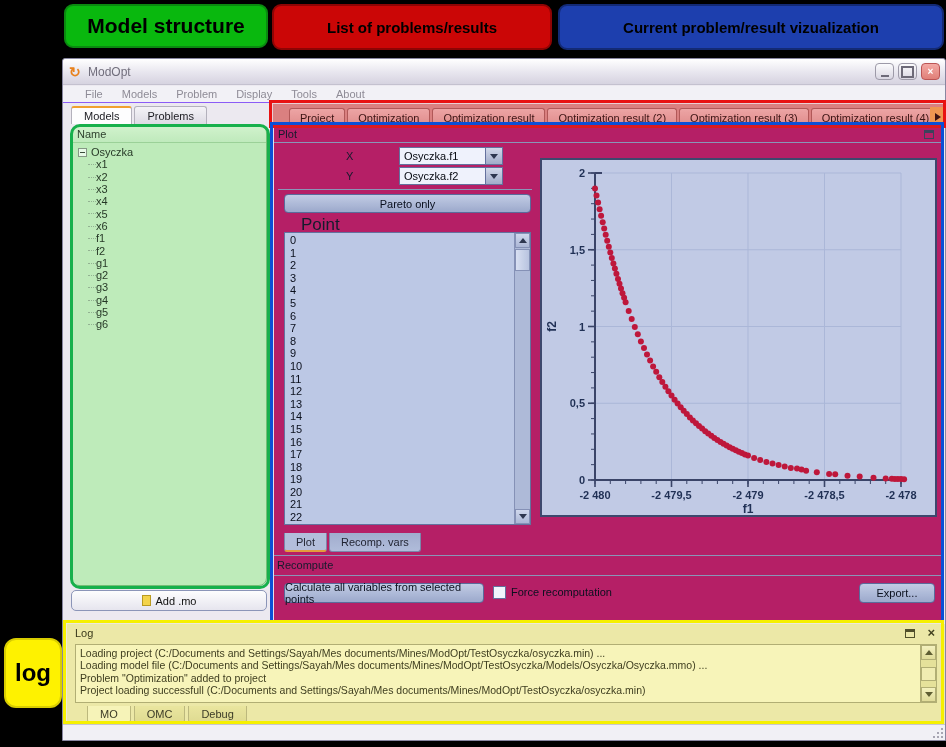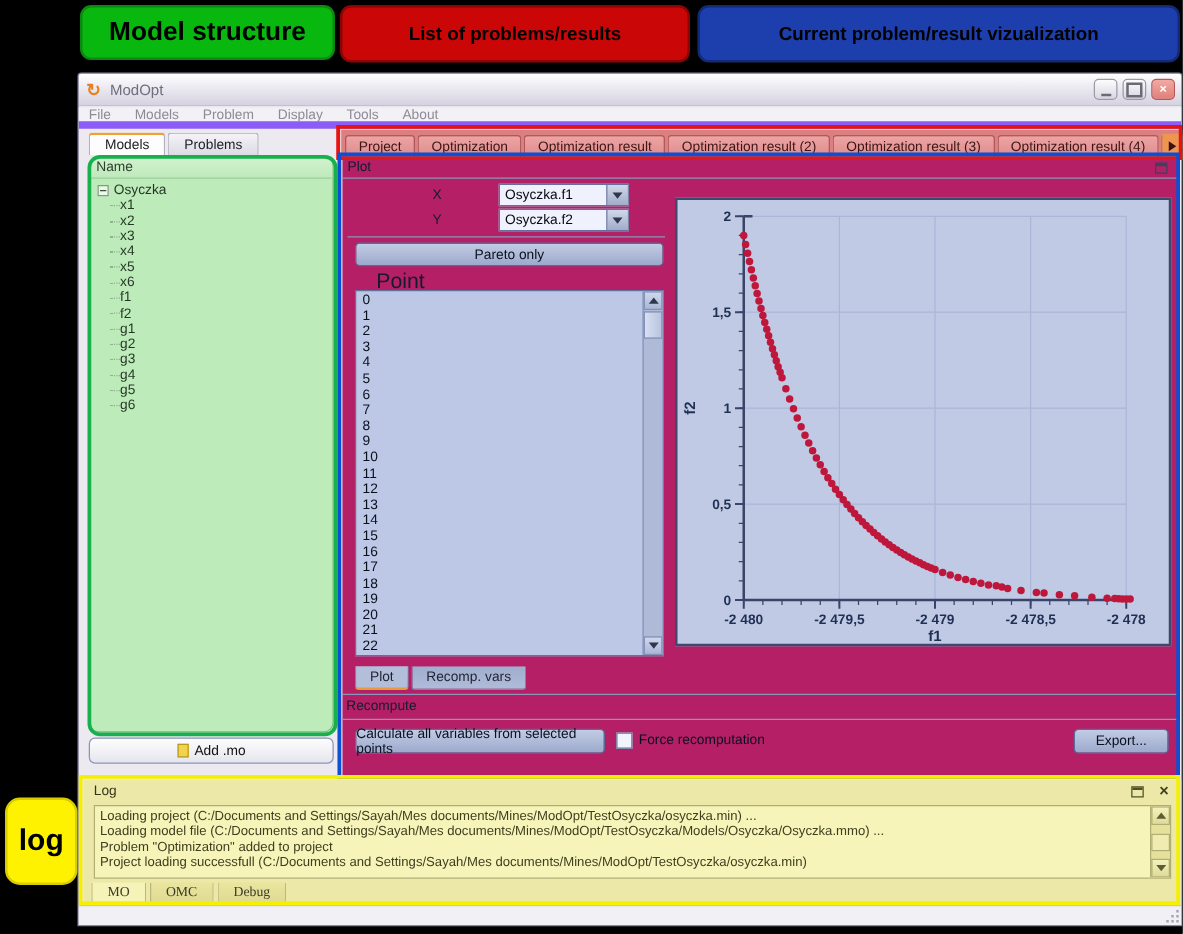--- a/index.html
+++ b/index.html
@@ -32,21 +32,21 @@
   #title-text { font-size:12px; color:#716e7c; }
   #win-buttons { position:absolute; right:5px; top:4px; display:flex; gap:4px; }
   .win-btn { width:19px; height:17px; border-radius:4px; border:1px solid #9d9aa8;
              background:linear-gradient(#fcfcfd,#d9d6e2); color:#6d6a78; font-size:10px;
              display:flex; align-items:center; justify-content:center; }
   .win-btn.close { background:linear-gradient(#f3a9a4,#e07f78); border-color:#b55; color:#fff; font-weight:bold; }
   .glyph-min::before { content:""; width:8px; height:2px; background:#6d6a78; margin-top:8px; }
   .glyph-max::before { content:""; width:9px; height:8px; border:2px solid #6d6a78; }
 
   #menubar { position:absolute; left:0; top:27px; right:0; height:17px; background:#f2f1f6;
-             display:flex; align-items:center; gap:19px; padding-left:8px; border-bottom:6px solid #8b5cf6; }
+             display:flex; align-items:center; gap:19px; padding-left:22px; border-bottom:1px solid #8b5cf6; }
   .menu-item { font-size:11px; color:#8e8b96; }
 
   
   .tab { font-size:11px; color:#1c1c22; display:flex; align-items:center; justify-content:center; }
   #left-tabs { position:absolute; left:8px; top:47px; display:flex; }
   #left-tabs .tab { height:18px; padding:0 12px; border:1px solid #b3b1bc; border-bottom:none;
                     background:linear-gradient(#f4f3f7,#dddbe4); border-radius:3px 3px 0 0; margin-right:2px; }
   #left-tabs .tab.active { background:#fdfdfe; border-top:2px solid #f0a030; }
 
   #tree-box { position:absolute; left:8px; top:66px; width:196px; height:461px;
@@ -61,21 +61,21 @@
   .tree-child { padding-left:18px; position:relative; }
   .tree-child::before { content:""; position:absolute; left:10px; top:6px; width:8px; border-top:1px dotted #9a9; }
 
   #add-mo-btn { position:absolute; left:8px; top:531px; width:196px; height:21px;
                 background:linear-gradient(#fdfdfe,#e6e5ee); border:1px solid #8b95b8; border-radius:5px;
                 font-size:11px; color:#111; display:flex; align-items:center; justify-content:center; gap:5px; }
   #add-mo-icon { width:9px; height:11px; background:#f3d34a; border:1px solid #b99a20; }
 
   
   #doc-tabstrip { position:absolute; left:210px; top:45px; width:674px; height:24px;
-                  background:#d98f8f; overflow:hidden; display:flex; align-items:flex-end; padding-left:3px; }
+                  background:#d98f8f; overflow:hidden; display:flex; align-items:flex-end; padding-left:16px; }
   .doc-tab { height:20px; background:linear-gradient(#efb9b9,#dd9898); border:1px solid #a96060; border-bottom:none;
              border-radius:3px 3px 0 0; font-size:11px; color:#211; padding:3px 10px 0 10px; margin-right:2px;
              white-space:nowrap; flex:none; }
   .doc-tab.cut { background:linear-gradient(#f3c08b,#e5a45f); border-color:#b07030; }
   #tab-scroll { position:absolute; right:0; top:3px; width:15px; height:20px; background:#f0a858;
                 display:flex; align-items:center; justify-content:center; }
   #tab-scroll::before { content:""; border-left:6px solid #201010; border-top:4px solid transparent; border-bottom:4px solid transparent; }
 
   
   #plot-dock { position:absolute; left:211px; top:67px; width:668px; height:496px; background:#be185d; }
@@ -133,21 +133,21 @@
   #log-close { position:absolute; right:10px; top:1px; font-size:13px; color:#2a2a1a; font-weight:bold; }
   #log-text { position:absolute; left:8px; top:20px; width:862px; height:59px; background:#f7f5c9;
               border:1px solid #a8a67a; overflow:hidden; }
   #log-lines { position:absolute; left:4px; top:2px; right:18px; bottom:0; overflow:hidden; }
   .log-line { font-size:10.5px; color:#26261a; height:12.4px; line-height:12.4px; white-space:nowrap; }
   #log-scroll { background:#e3e0a6; border-left:1px solid #a8a67a; }
   #log-scroll .sb-btn { background:linear-gradient(#f4f2cf,#ddd9a4); border-color:#a8a67a; }
   #log-scroll .sb-btn::before { border-bottom-color:#4a4a30; }
   #log-scroll .sb-down::before { border-top-color:#4a4a30; border-bottom:none; }
   #log-scroll .sb-thumb { background:#efecc0; border-color:#a8a67a; }
-  #log-tabs { position:absolute; left:6px; top:82px; display:flex;font-family:Liberation Serif, serif; }
+  #log-tabs { position:absolute; left:20px; top:82px; display:flex; }
   #log-tabs .tab { height:17px; padding:0 12px; font-size:11px; color:#222;
                    border:1px solid #b4b184; border-top:none; background:linear-gradient(#e8e5ab,#dcd89c);
                    border-radius:0 0 3px 3px; margin-right:3px; }
   #log-tabs .tab.active { background:#f6f4c8; }
 
   
   #statusbar { position:absolute; left:0; right:0; bottom:0; height:16px; background:#f1f0f5; border-top:1px solid #c8c6cf; }
   #grip { position:absolute; right:2px; bottom:2px; width:10px; height:10px; }
   #grip::before { content:""; position:absolute; width:2px; height:2px; background:#a7a5b2;
                   box-shadow:4px 0 #a7a5b2, 8px 0 #a7a5b2, 4px -4px #a7a5b2, 8px -4px #a7a5b2, 8px -8px #a7a5b2;

